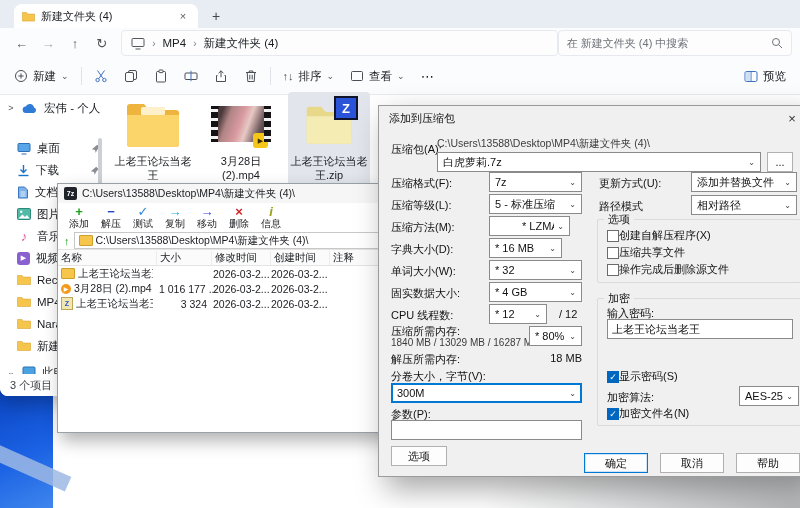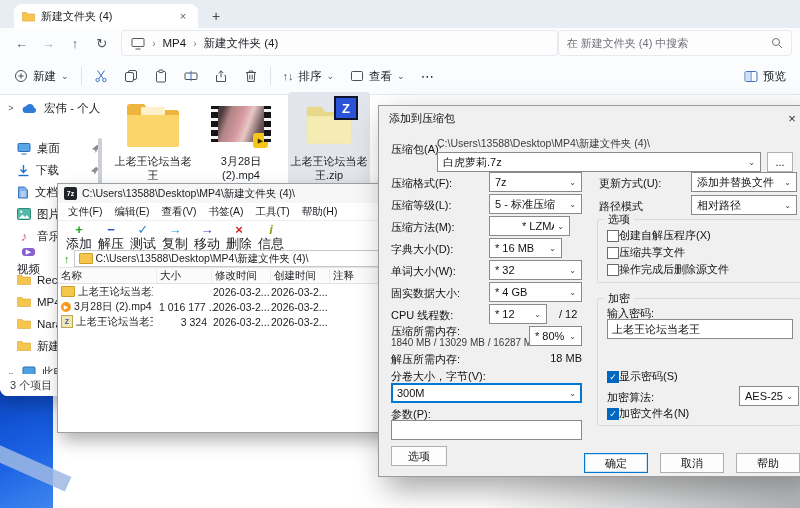--- a/index.html
+++ b/index.html
@@ -64,21 +64,21 @@
   .sevenzip{left:57px;top:183px;width:350px;height:248px;background:#fff;border:1px solid #98a0a8;
     box-shadow:4px 8px 16px rgba(0,0,0,.3);z-index:2;font-size:10.5px;}
   .z-title{height:19px;background:#f6f6f6;display:flex;align-items:center;gap:5px;padding:0 6px;}
   .z-logo{width:13px;height:13px;background:#20242a;color:#fff;font-size:7px;font-weight:bold;
     display:flex;align-items:center;justify-content:center;border-radius:2px;}
   .z-menu{height:17px;display:flex;align-items:center;padding:0 4px;border-bottom:1px solid #f0f0f0;}
   .z-menu span{padding:0 6px;}
   .z-tools{height:27px;display:flex;align-items:flex-start;gap:6px;padding:2px 8px 0;}
   .z-tool{display:flex;flex-direction:column;align-items:center;width:26px;line-height:1;}
   .z-tool .g{font-size:13px;font-weight:bold;height:13px;}
-  .z-tool .t{font-size:13px;margin-top:1px;font-family:Liberation Serif, serif;}
+  .z-tool .t{font-size:10px;margin-top:1px;font-family:Liberation Serif, serif;}
   .z-addr{height:17px;display:flex;align-items:center;gap:4px;padding:0 6px;}
   .z-path{flex:1;height:15px;border:1px solid #c8c8c8;background:#fff;display:flex;
     align-items:center;padding:0 4px;gap:3px;overflow:hidden;white-space:nowrap;}
   .z-head{height:15px;display:flex;border-top:1px solid #e4e4e4;border-bottom:1px solid #e4e4e4;
     background:#fbfbfb;align-items:center;}
   .z-head span{border-right:1px solid #ececec;padding:0 3px;overflow:hidden;white-space:nowrap;}
   .z-row{height:15px;display:flex;align-items:center;overflow:hidden;white-space:nowrap;}
   .zc-name{width:92px;display:flex;align-items:center;gap:3px;padding:0 3px;overflow:hidden;}
   .zc-size{width:48px;text-align:right;padding:0 3px;}
   .zc-mod,.zc-cre{width:52px;padding:0 3px;}
@@ -273,21 +273,21 @@
             <rect x=".5" y=".5" width="13" height="11" rx="1" fill="#53b9a8" stroke="#2c8a7a"></rect>
             <circle cx="4.2" cy="3.8" r="1.2" fill="#fff"></circle>
             <path d="M1.5 10.5l4-4 2.5 2.5 2-2 2.5 3.5z" fill="#fff"></path>
           </svg>
         <span>图片</span>
       </div>
       <div class="sitem" style="left:17px;top:226px;">
         <span style="color:#e2579a;font-size:13px;width:14px;text-align:center;">♪</span>
         <span>音乐</span>
       </div>
-      <div class="sitem" style="left:17px;top:248px;flex-direction:column;">
+      <div class="sitem" style="left:17px;top:248px;">
         <span style="width:13px;height:13px;background:#8a5fd0;border-radius:3px;color:#fff;font-size:7px;display:flex;align-items:center;justify-content:center;">▶</span>
         <span>视频</span>
       </div>
       <div class="sitem" style="left:17px;top:270px;">
         <svg class="ic" width="14" height="12" viewBox="0 0 14 12">
             <path d="M.5 1.5h4.5l1.2 1.6h7.3v7.4H.5z" fill="#f6c64c" stroke="#d8a531" stroke-width=".6"></path>
           </svg>
         <span>Rec</span>
       </div>
       <div class="sitem" style="left:17px;top:292px;">
@@ -355,28 +355,20 @@
 
     <div class="statusbar">
       <span>3 个项目</span>
     </div>
   </div>
 
   <div class="win sevenzip">
     <div class="z-title">
       <span class="z-logo">7z</span>
       <span style="overflow:hidden;white-space:nowrap;">C:\Users\13588\Desktop\MP4\新建文件夹 (4)\</span>
-    </div>
-    <div class="z-menu">
-      <span>文件(F)</span>
-      <span>编辑(E)</span>
-      <span>查看(V)</span>
-      <span>书签(A)</span>
-      <span>工具(T)</span>
-      <span>帮助(H)</span>
     </div>
     <div class="z-tools">
       <div class="z-tool">
         <span class="g" style="color:#1ba31b;">+</span>
         <span class="t">添加</span>
       </div>
       <div class="z-tool">
         <span class="g" style="color:#2446c8;">−</span>
         <span class="t">解压</span>
       </div>

